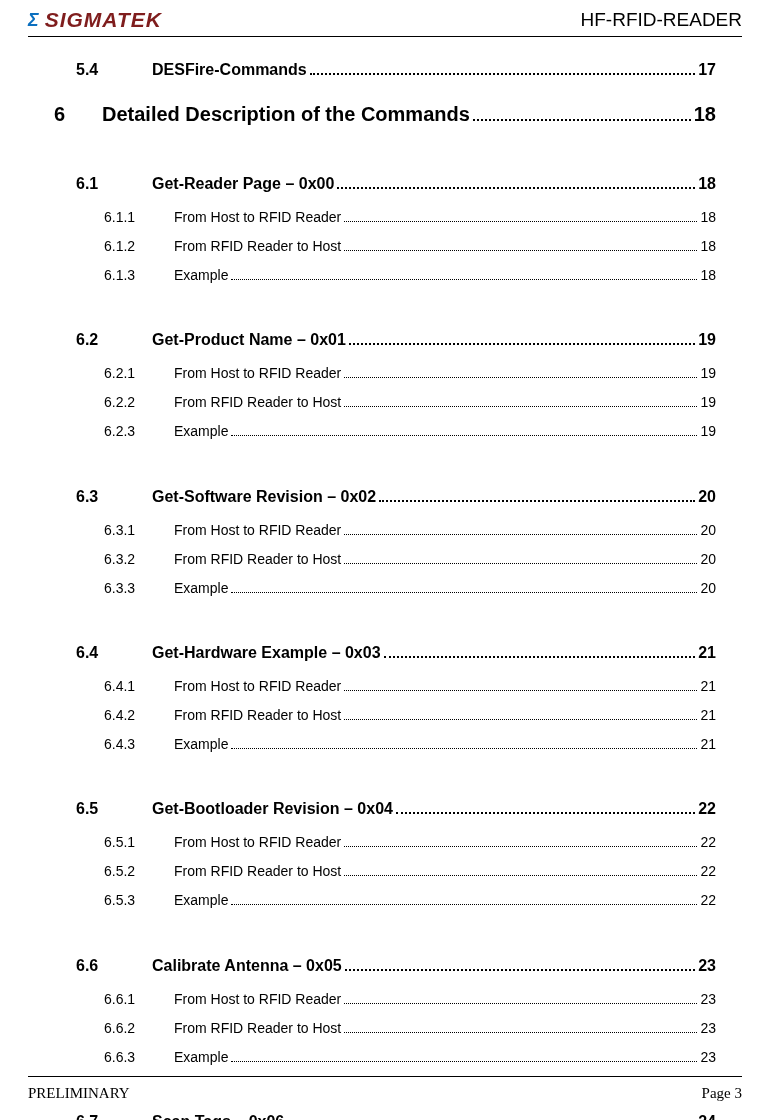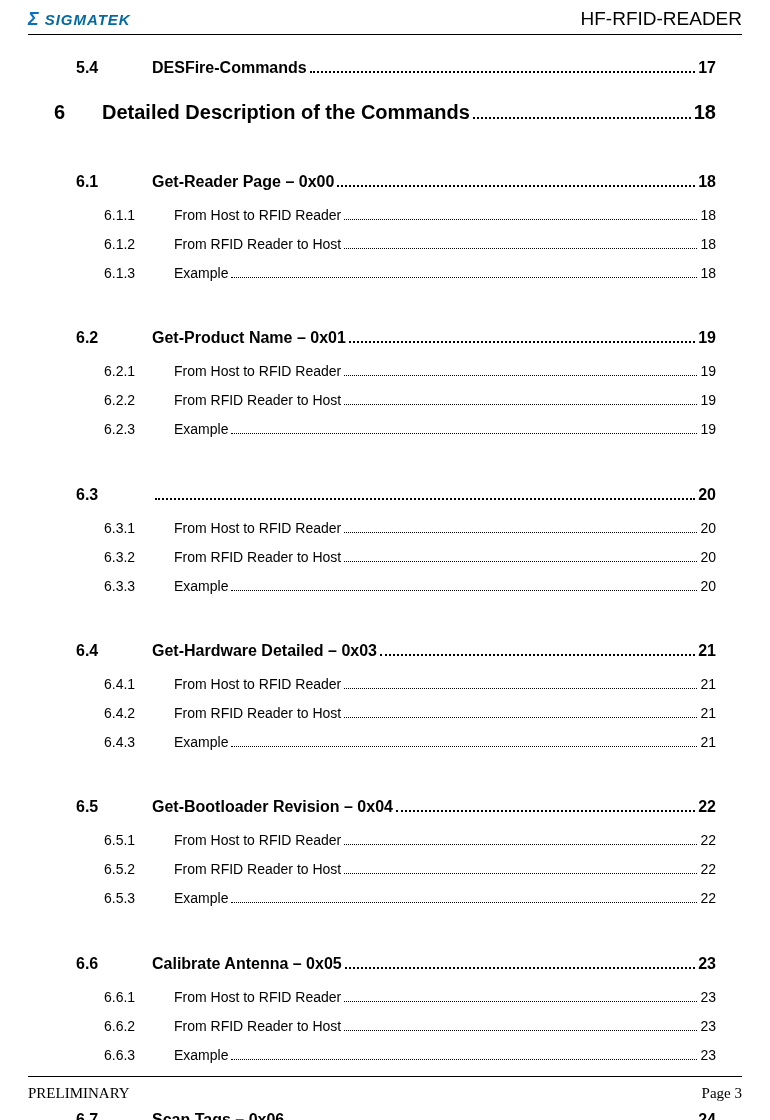--- a/index.html
+++ b/index.html
@@ -22,22 +22,22 @@
   }
   .logo { display: flex; align-items: center; gap: 6px; }
   .logo-mark {
     font-size: 18px;
     color: #0b6fbf;
     font-weight: bold;
     font-style: italic;
     display: inline-block;
   }
   .logo-text {
-    font-size: 15px;
-    color: #0369a1;
+    font-size: 21px;
+    color: #7f1d1d;
     font-weight: 800;
     letter-spacing: 1px;
     font-style: italic;
   }
   .doc-id { font-size: 19px; font-weight: 400; }
   .content { padding: 0 26px; }
   .toc-row {
     display: flex;
     align-items: baseline;
     margin-bottom: 14px;
@@ -175,20 +175,21 @@
         <div class="toc-row lvl3">
           <span class="toc-num">6.2.3</span>
           <span class="toc-title">Example</span>
           <span class="dots-thin"></span>
           <span class="toc-page">19</span>
         </div>
       </div>
       <div class="group">
         <div class="toc-row lvl2">
           <span class="toc-num">6.3</span>
+          <span class="toc-title">Get-Software Revision – 0x02</span>
           <span class="dots"></span>
           <span class="toc-page">20</span>
         </div>
         <div class="toc-row lvl3">
           <span class="toc-num">6.3.1</span>
           <span class="toc-title">From Host to RFID Reader</span>
           <span class="dots-thin"></span>
           <span class="toc-page">20</span>
         </div>
         <div class="toc-row lvl3">
@@ -200,21 +201,21 @@
         <div class="toc-row lvl3">
           <span class="toc-num">6.3.3</span>
           <span class="toc-title">Example</span>
           <span class="dots-thin"></span>
           <span class="toc-page">20</span>
         </div>
       </div>
       <div class="group">
         <div class="toc-row lvl2">
           <span class="toc-num">6.4</span>
-          <span class="toc-title">Get-Hardware Detailed – 0x03</span>
+          <span class="toc-title">Get-Hardware Example – 0x03</span>
           <span class="dots"></span>
           <span class="toc-page">21</span>
         </div>
         <div class="toc-row lvl3">
           <span class="toc-num">6.4.1</span>
           <span class="toc-title">From Host to RFID Reader</span>
           <span class="dots-thin"></span>
           <span class="toc-page">21</span>
         </div>
         <div class="toc-row lvl3">

